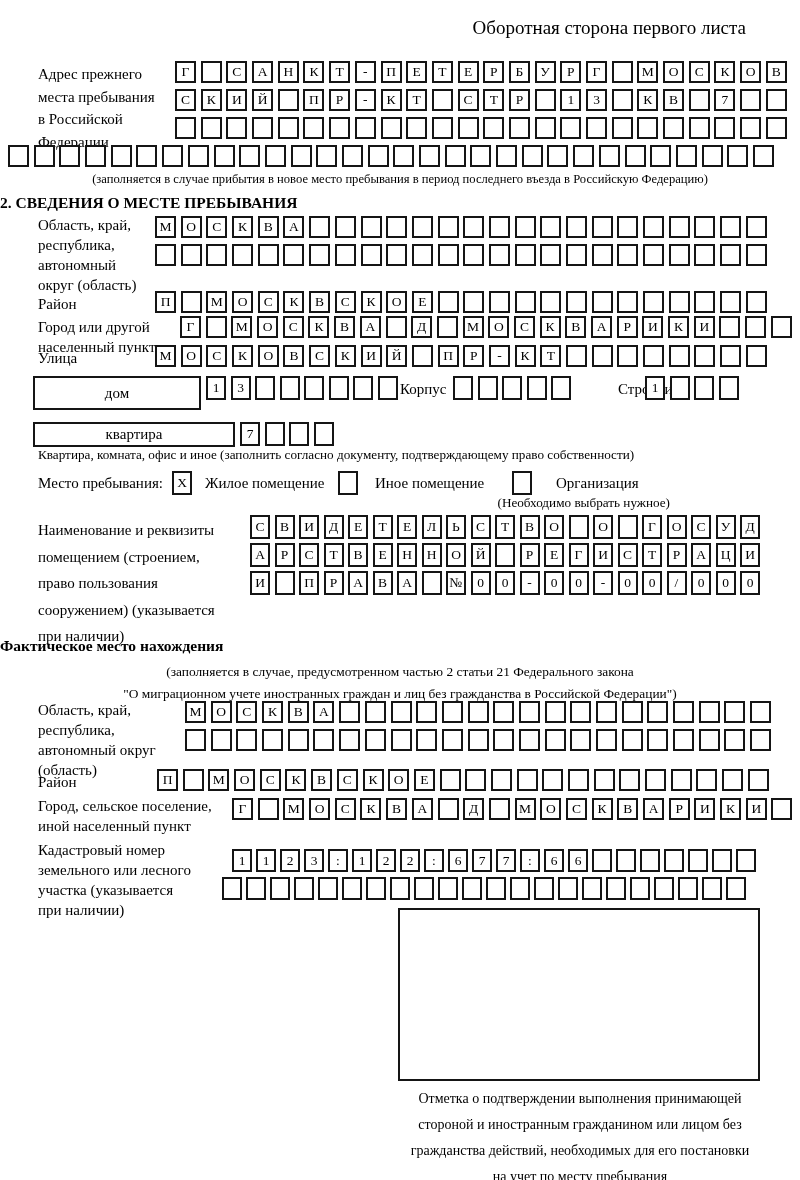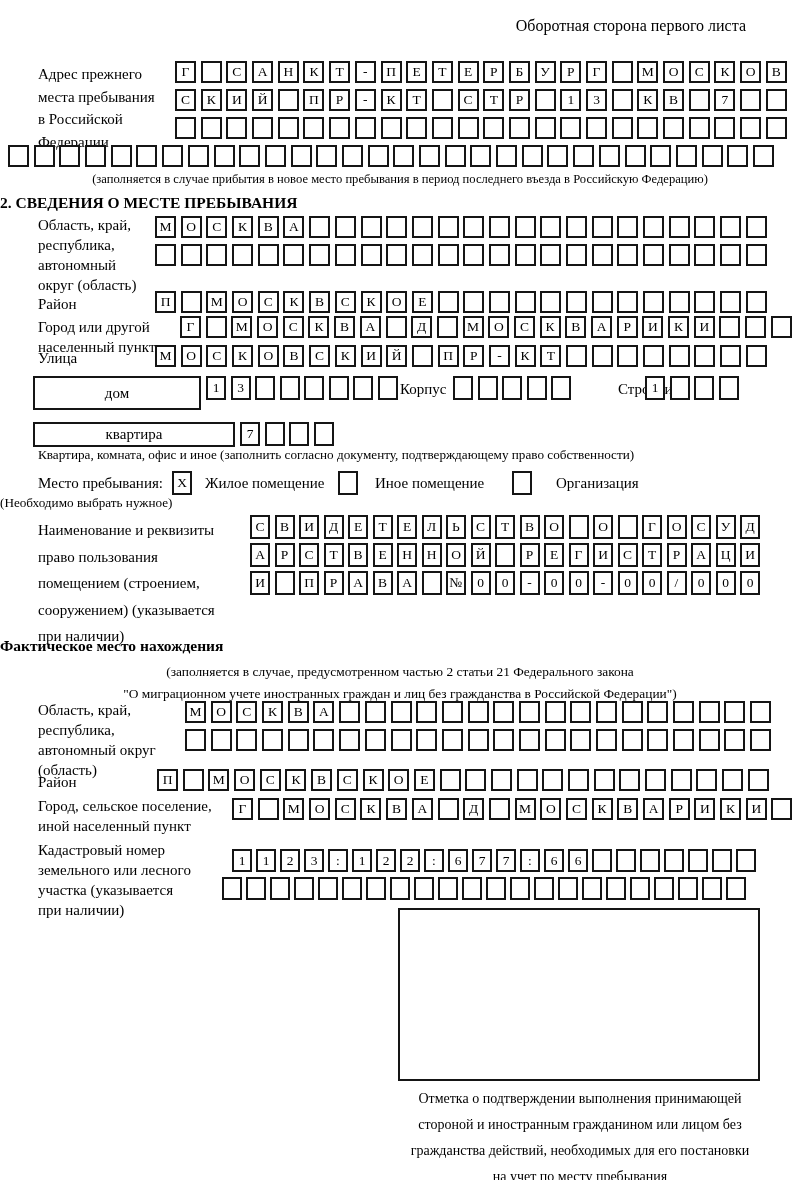--- a/index.html
+++ b/index.html
@@ -5,21 +5,21 @@
   html,body{margin:0;padding:0;background:#fff;}
   #page{
     position:relative;width:800px;height:1180px;background:#ffffff;
     font-family:"Liberation Serif","DejaVu Serif",serif;color:#000;overflow:hidden;
   }
   .lbl{position:absolute;font-size:15px;line-height:20px;}
   .lbl1{position:absolute;font-size:15px;line-height:22.5px;}
   .cap{position:absolute;font-size:13.2px;}
   .note-c{position:absolute;left:0;width:100%;text-align:center;font-size:12.6px;}
   .title-c{position:absolute;left:0;width:100%;text-align:left;font-weight:bold;font-size:15.5px;}
-  .hdr-right{position:absolute;font-size:16px;}
+  .hdr-right{position:absolute;font-size:19px;}
   .cells{position:absolute;display:flex;}
   .cell{
     box-sizing:border-box;border:2px solid #151515;background:#fff;
     display:flex;align-items:center;justify-content:center;
     font-size:13.5px;font-family:"Liberation Serif","DejaVu Serif",serif;
   }
   .r-main{gap:4.7px}.r-main .cell{width:21px;height:22px;}
   .r-sm{gap:4.5px}.r-sm .cell{width:20px;height:24px;}
   .r-kad{gap:4px}.r-kad .cell{width:20px;height:23px;}
   .wide-box{
@@ -349,26 +349,26 @@
     </div>
   <div class="lbl" style="left:205px;top:473px;">Жилое помещение</div>
   <div class="cells r-sm" style="left:338px;top:471px;">
       <div class="cell"></div>
     </div>
   <div class="lbl" style="left:375px;top:473px;">Иное помещение</div>
   <div class="cells r-sm" style="left:512px;top:471px;">
       <div class="cell"></div>
     </div>
   <div class="lbl" style="left:556px;top:473px;">Организация</div>
-  <div class="cap" style="left:0px;top:495px;width:670px;text-align:left;">(Необходимо выбрать нужное)</div>
+  <div class="cap" style="left:0px;top:495px;width:670px;text-align:right;">(Необходимо выбрать нужное)</div>
 
   <div class="lbl" style="left:38px;top:517px;line-height:26.5px;">
     <span class="lblline">Наименование и реквизиты</span>
+    <span class="lblline">помещением (строением,</span>
     <span class="lblline">право пользования</span>
-    <span class="lblline">помещением (строением,</span>
     <span class="lblline">сооружением) (указывается</span>
     <span class="lblline">при наличии)</span>
   </div>
   <div class="cells r-sm" style="left:250px;top:515px;">
       <div class="cell">С</div>
       <div class="cell">В</div>
       <div class="cell">И</div>
       <div class="cell">Д</div>
       <div class="cell">Е</div>
       <div class="cell">Т</div>

